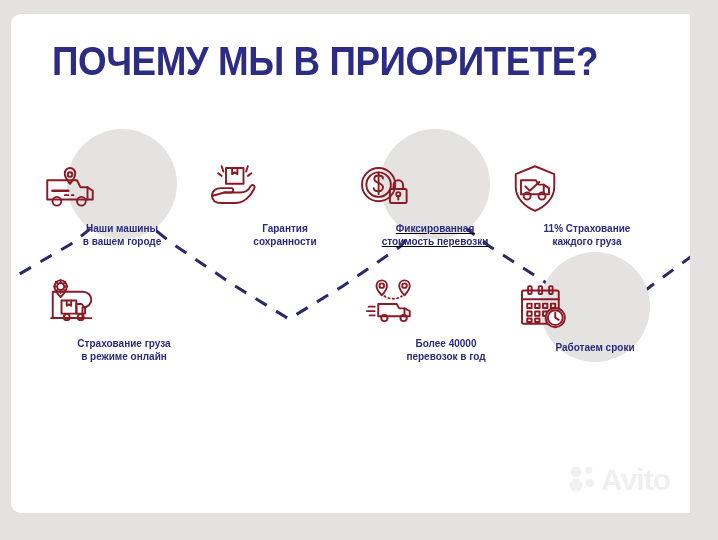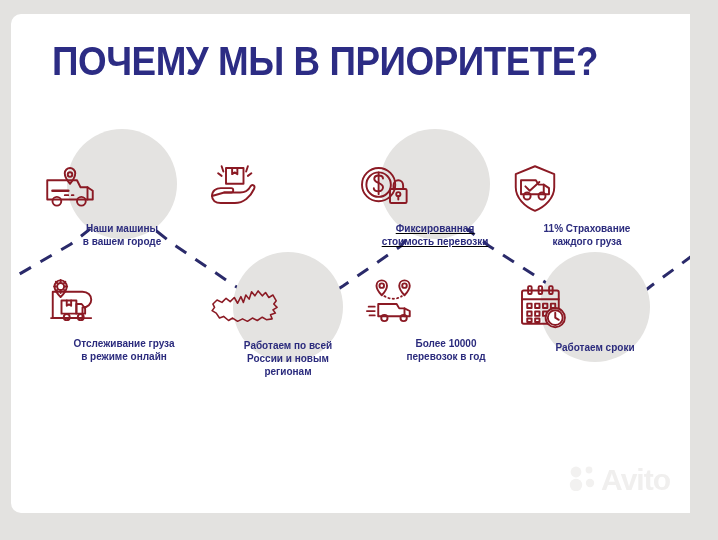--- a/index.html
+++ b/index.html
@@ -148,20 +148,22 @@
           <rect x="24" y="4" width="20" height="18"></rect>
           <path d="M31 4 L31 11 L34 9 L37 11 L37 4"></path>
           <line x1="19" y1="2" x2="21" y2="8"></line>
           <line x1="49" y1="2" x2="47" y2="8"></line>
           <line x1="15" y1="10" x2="19" y2="13"></line>
           <line x1="53" y1="10" x2="49" y2="13"></line>
           <path d="M8 36 C8 30 13 27 18 27 L30 27 C33 27 33 32 30 32 L22 32"></path>
           <path d="M22 32 L40 32 C46 32 50 29 52 25 C54 22 58 24 56 28 C52 37 44 44 34 44 L18 44 C12 44 8 41 8 36 Z"></path>
         </svg>
       </span>
+      <span class="item-label">Гарантия
+сохранности</span>
     </div>
   </div>
 
   <div class="item" style="left:344px; top:148px;text-decoration:underline;">
     <div class="item-disc" style="left:25px; top:-33px; width:110px; height:110px;"></div>
     <div class="item-inner">
       <span class="item-icon">
         <svg viewBox="0 0 64 56" xmlns="http://www.w3.org/2000/svg" fill="none" stroke="#8b1a24" stroke-width="2.2" stroke-linecap="round" stroke-linejoin="round">
           <circle cx="27" cy="23" r="19"></circle>
           <circle cx="27" cy="23" r="14"></circle>
@@ -204,61 +206,45 @@
           <circle cx="19" cy="8" r="4"></circle>
           <path d="M19 2.5 L19 0.5 M19 15.5 L19 13.5 M13.5 8 L11.5 8 M26.5 8 L24.5 8 M15 4 L13.6 2.6 M24.4 13.4 L23 12 M23 4 L24.4 2.6 M13.6 13.4 L15 12"></path>
           <rect x="20" y="24" width="17" height="15"></rect>
           <path d="M26 24 L26 30 L28.5 28.5 L31 30 L31 24"></path>
           <path d="M37 28 L43 28 L47 33 L47 39 L37 39 Z"></path>
           <circle cx="26" cy="43" r="3.4"></circle>
           <circle cx="42" cy="43" r="3.4"></circle>
           <line x1="8" y1="44" x2="54" y2="44" stroke-width="2"></line>
         </svg>
       </span>
-      <span class="item-label">Отслеживание груза
+      <span class="item-label">Страхование груза
 в режиме онлайн</span>
     </div>
   </div>
 
-  <div class="item" style="left:197px; top:271px;">
-    <div class="item-disc" style="left:25px; top:-33px; width:110px; height:110px;"></div>
-    <div class="item-inner">
-      <span class="item-icon" style="width:74px;height:48px;">
-        <svg viewBox="0 0 90 52" xmlns="http://www.w3.org/2000/svg" fill="none" stroke="#8b1a24" stroke-width="1.9" stroke-linecap="round" stroke-linejoin="round">
-          <path d="M6 20 L11 15 L17 18 L22 13 L27 17 L32 12 L36 19 L40 11 L43 18 L46 9
-                   L50 14 L53 5 L57 10 L61 4 L66 10 L70 6 L74 12 L79 9 L83 16 L80 20
-                   L84 24 L79 27 L82 31 L76 33 L78 38 L71 39 L66 36 L60 40 L54 37
-                   L48 41 L42 38 L36 41 L30 37 L25 40 L19 35 L14 37 L10 31 L5 28 L8 24 Z"></path>
-        </svg>
-      </span>
-      <span class="item-label">Работаем по всей
-России  и новым
-регионам</span>
-    </div>
-  </div>
 
   <div class="item" style="left:355px; top:263px;">
     <div class="item-inner">
       <span class="item-icon">
         <svg viewBox="0 0 64 56" xmlns="http://www.w3.org/2000/svg" fill="none" stroke="#8b1a24" stroke-width="2.2" stroke-linecap="round" stroke-linejoin="round">
           <path d="M12 7 C12 3.5 14.7 1 18 1 C21.3 1 24 3.5 24 7 C24 11.5 18 18 18 18 C18 18 12 11.5 12 7 Z"></path>
           <circle cx="18" cy="7" r="2.6"></circle>
           <path d="M38 7 C38 3.5 40.7 1 44 1 C47.3 1 50 3.5 50 7 C50 11.5 44 18 44 18 C44 18 38 11.5 38 7 Z"></path>
           <circle cx="44" cy="7" r="2.6"></circle>
           <path d="M21 19 Q31 25 41 19" stroke-dasharray="1.5 3.5" stroke-width="2"></path>
           <path d="M14 28 L14 42 L44 42 L44 33 L38 33 L35 28 Z"></path>
           <path d="M44 42 L50 42 L50 36 L44 33"></path>
           <circle cx="21" cy="44" r="3.6"></circle>
           <circle cx="43" cy="44" r="3.6"></circle>
           <line x1="3" y1="31" x2="10" y2="31" stroke-width="2"></line>
           <line x1="1" y1="36" x2="10" y2="36" stroke-width="2"></line>
           <line x1="4" y1="41" x2="10" y2="41" stroke-width="2"></line>
         </svg>
       </span>
-      <span class="item-label">Более 10000
+      <span class="item-label">Более 40000
 перевозок в год</span>
     </div>
   </div>
 
   <div class="item" style="left:504px; top:267px;">
     <div class="item-disc" style="left:25px; top:-29px; width:110px; height:110px;"></div>
     <div class="item-inner">
       <span class="item-icon">
         <svg viewBox="0 0 64 56" xmlns="http://www.w3.org/2000/svg" fill="none" stroke="#8b1a24" stroke-width="2.2" stroke-linecap="round" stroke-linejoin="round">
           <rect x="8" y="8" width="42" height="38" rx="2"></rect>

